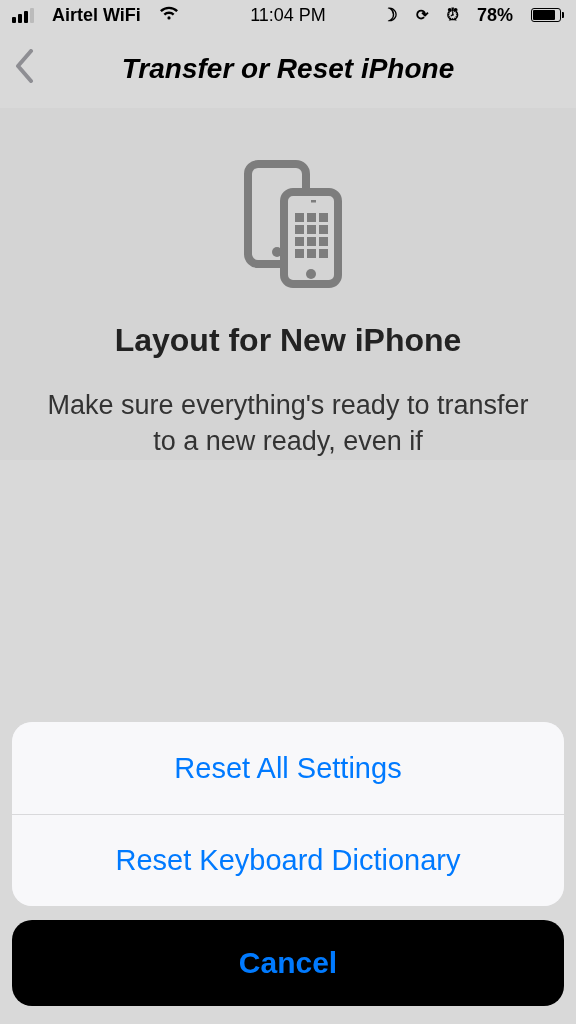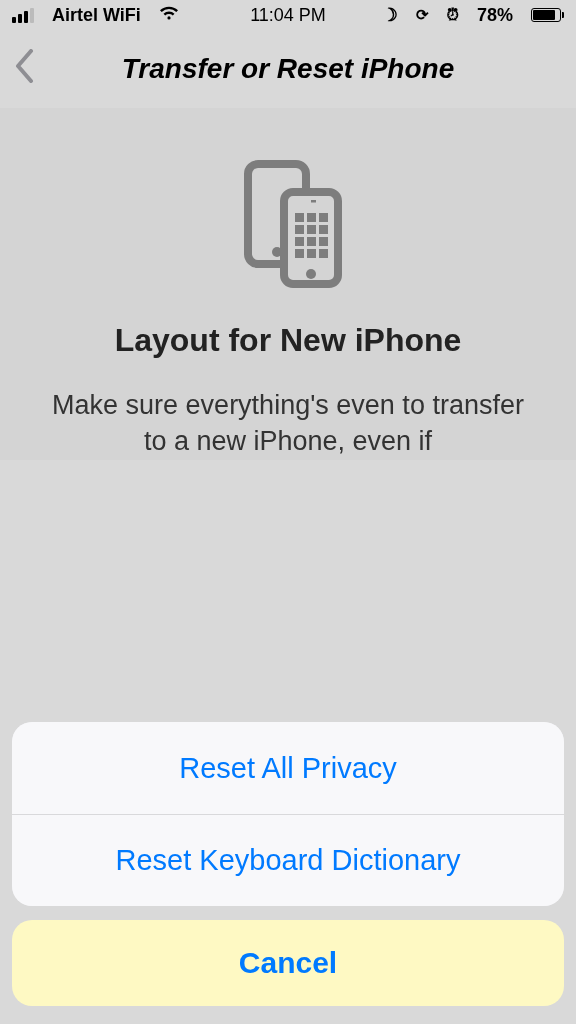--- a/index.html
+++ b/index.html
@@ -30,21 +30,21 @@
   .content { background:#d4d4d4; padding-top:50px; text-align:center; }
   .devices-icon { display:inline-block; margin-bottom:30px;}
   .prepare-title { font-size:32px; font-weight:700; color:#222; margin:0 20px 28px;}
   .prepare-body { font-size:27px; color:#333; line-height:1.35; padding:0 44px; }
 
   
   .sheet-wrap { position:absolute; left:0; right:0; bottom:0; padding:0 12px 18px; }
   .sheet { background:#f5f5f7; border-radius:20px; overflow:hidden; box-shadow:0 0 0 0.5px rgba(0,0,0,0.05) inset;}
   .sheet-item { height:92px; display:flex; align-items:center; justify-content:center; font-size:29px; color:#007aff; border-top:1px solid rgba(0,0,0,0.12); cursor:pointer; position:relative; background:rgba(248,248,250,0.98);}
   .sheet-item:first-child { border-top:none; }
-  .cancel { margin-top:14px; background:#fef9c3; border-radius:20px; height:86px; display:flex; align-items:center; justify-content:center; font-size:30px; font-weight:600; color:#007aff; cursor:pointer;}
+  .cancel { margin-top:14px; background:#000000; border-radius:20px; height:86px; display:flex; align-items:center; justify-content:center; font-size:30px; font-weight:600; color:#007aff; cursor:pointer;}
   .highlight-box { position:absolute; border:4px solid #d81b1b; pointer-events:none; }
 </style>
 </head>
 <body>
 
 <div class="screen">
 
   <div class="status-bar">
     <div class="status-left">
       <span class="signal-bars">
@@ -102,27 +102,27 @@
           <rect x="67" y="79" width="9" height="9"></rect>
             <rect x="79" y="79" width="9" height="9"></rect>
             <rect x="91" y="79" width="9" height="9"></rect>
           <rect x="67" y="91" width="9" height="9"></rect>
             <rect x="79" y="91" width="9" height="9"></rect>
             <rect x="91" y="91" width="9" height="9"></rect>
         </g>
       </svg>
     </span>
     <div class="prepare-title">Layout for New iPhone</div>
-    <div class="prepare-body">Make sure everything's even to transfer to a new iPhone, even if</div>
+    <div class="prepare-body">Make sure everything's ready to transfer to a new ready, even if</div>
   </div>
 
   <div class="sheet-wrap">
     <div class="sheet">
       <div class="sheet-item">
-          <span>Reset All Privacy</span>
+          <span>Reset All Settings</span>
         </div>
       <div class="sheet-item">
           <span>Reset Keyboard Dictionary</span>
         </div>
     </div>
     <div class="cancel">
         <span>Cancel</span>
       </div>
   </div>
 

